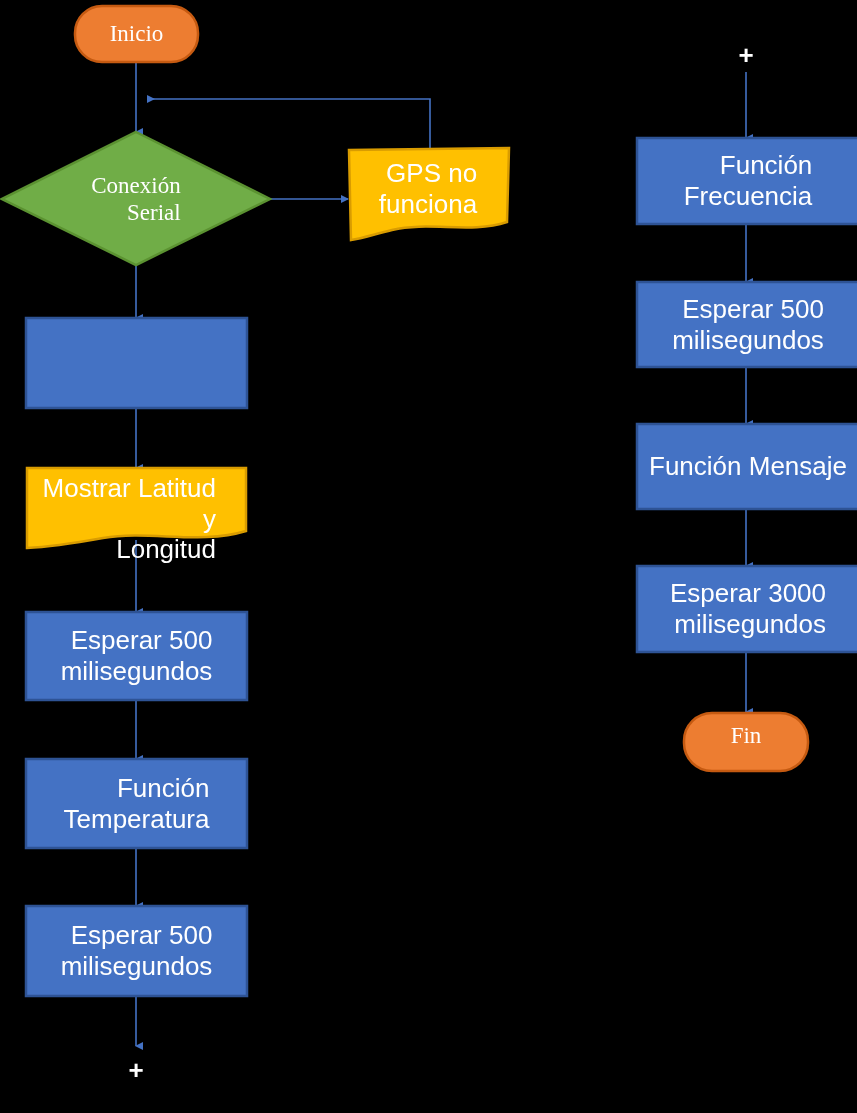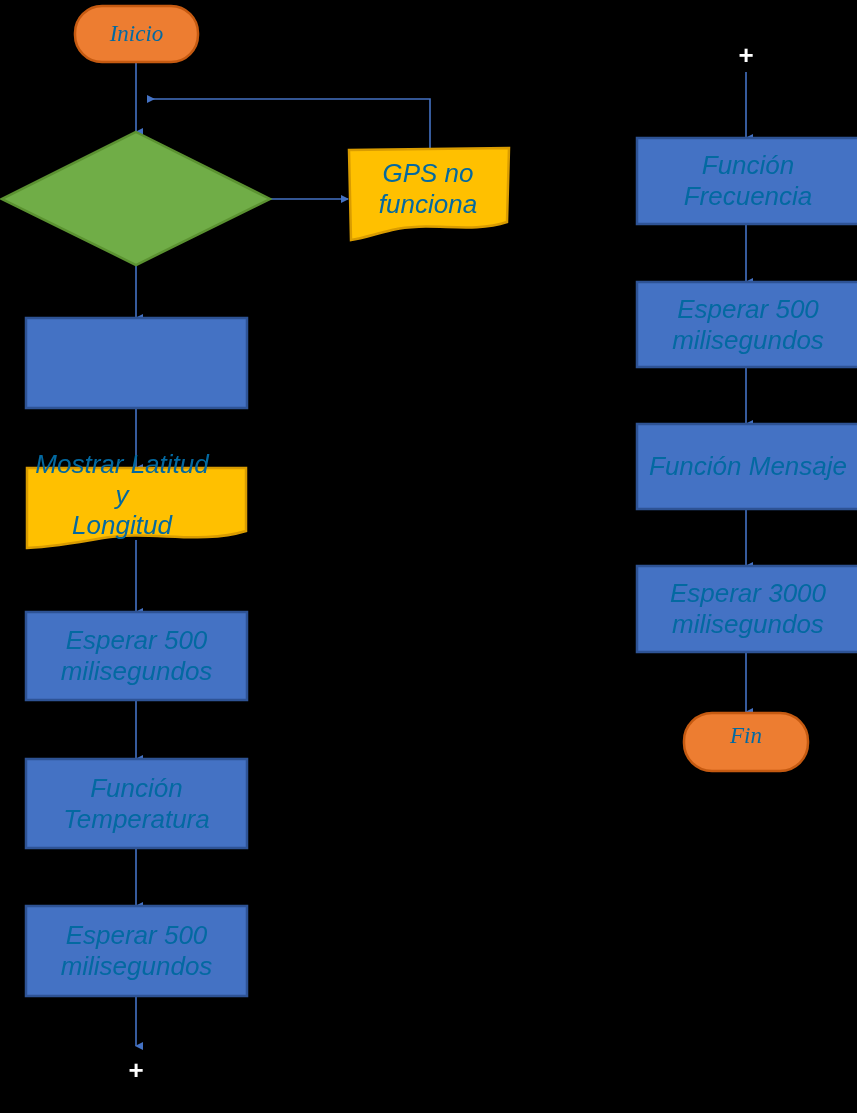--- a/index.html
+++ b/index.html
@@ -21,26 +21,25 @@
     left: 0;
     top: 0;
     width: 857px;
     height: 1113px;
   }
   .node-label {
     position: absolute;
     display: flex;
     align-items: center;
     justify-content: center;
-    text-align: center;
-    color: #0369a1;
+    text-align: right;
+    color: #ffffff;
     pointer-events: none;
     line-height: 1.18;
     white-space: pre-line;
-    font-style: italic;
   }
   .label-sans {
     font-family: "Liberation Sans", sans-serif;
     font-size: 26px;
   }
   .label-serif {
     font-family: "Liberation Serif", serif;
     font-size: 23px;
   }
   .connector-plus {
@@ -126,26 +125,28 @@
 
     <rect x="637" y="424" width="222" height="85" fill="#4472C4" stroke="#2E5395" stroke-width="2.5"></rect>
 
     <rect x="637" y="566" width="222" height="86" fill="#4472C4" stroke="#2E5395" stroke-width="2.5"></rect>
 
     <rect x="684" y="713" width="124" height="58" rx="28" ry="28" fill="#ED7D31" stroke="#C55A11" stroke-width="2.5"></rect>
   </svg>
 
   <div class="node-label label-serif" style="left:75px; top:6px; width:123px; height:56px;">Inicio</div>
 
+  <div class="node-label label-serif" style="left:46px; top:155px; width:180px; height:88px;">Conexión
+Serial</div>
 
   <div class="node-label label-sans" style="left:352px; top:152px; width:152px; height:74px;">GPS no
 funciona</div>
 
 
-  <div class="node-label label-sans" style="left:28px; top:460px; width:188px; height:70px;">Mostrar Latitud y
+  <div class="node-label label-sans" style="left:28px; top:484px; width:188px; height:70px;">Mostrar Latitud y
 Longitud</div>
 
   <div class="node-label label-sans" style="left:26px; top:612px; width:221px; height:88px;">Esperar 500
 milisegundos</div>
 
   <div class="node-label label-sans" style="left:26px; top:759px; width:221px; height:89px;">Función
 Temperatura</div>
 
   <div class="node-label label-sans" style="left:26px; top:906px; width:221px; height:90px;">Esperar 500
 milisegundos</div>

